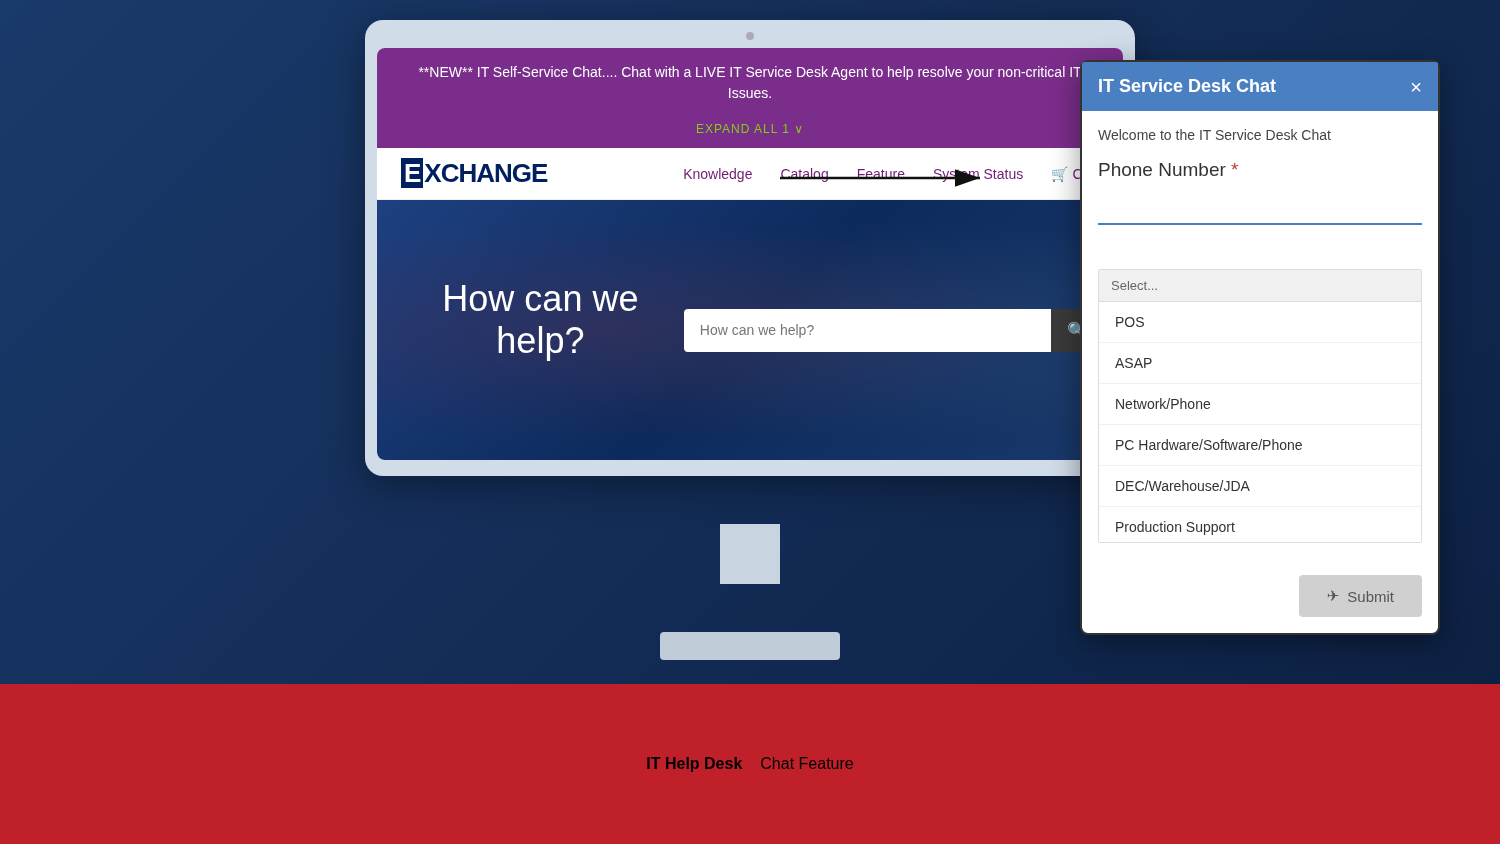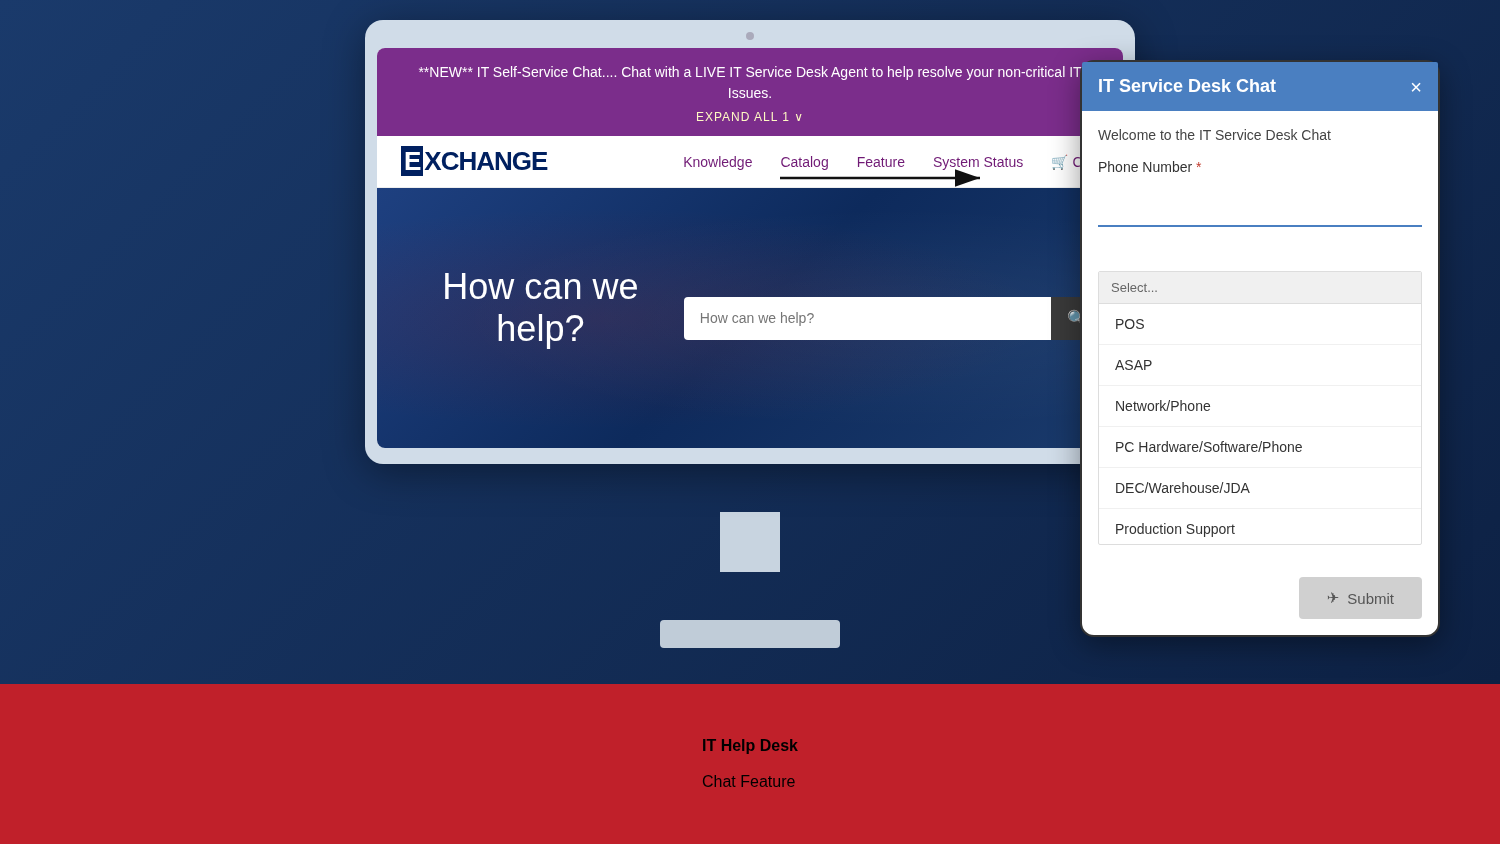--- a/index.html
+++ b/index.html
@@ -93,22 +93,22 @@
       font-size: 18px;
       cursor: pointer;
       color: white;
       background: none;
       border: none;
     }
     .announcement-bar .expand-link {
       display: block;
       font-size: 12px;
       letter-spacing: 1px;
-      margin-top: 4px;
-      color: #fef9c3;
+      margin-top: 16px;
+      color: #84cc16;
       text-decoration: none;
     }
 
     
     .navbar {
       background: white;
       display: flex;
       align-items: center;
       padding: 10px 24px;
       border-bottom: 1px solid #eee;
@@ -221,21 +221,21 @@
     }
 
     
     .chat-modal {
       position: absolute;
       top: 60px;
       right: 60px;
       width: 360px;
       background: white;
       border: 2px solid #333;
-      border-radius: 14px;
+      border-radius: 8px;
       box-shadow: 0 8px 30px rgba(0,0,0,0.4);
       z-index: 20;
     }
 
     .chat-modal-header {
       background: #4a7fc1;
       color: white;
       padding: 14px 16px;
       display: flex;
       align-items: center;
@@ -259,23 +259,23 @@
       padding: 16px;
     }
 
     .chat-welcome {
       font-size: 14px;
       color: #444;
       margin-bottom: 16px;
     }
 
     .chat-field-label {
-      font-size: 14px;
+      font-size: 19px;
       color: #333;
-      margin-bottom: 21px;
+      margin-bottom: 13px;
     }
     .chat-field-label .required {
       color: #c0392b;
     }
 
     .chat-phone-input {
       width: 100%;
       border: none;
       border-bottom: 2px solid #4a7fc1;
       padding: 6px 0;
@@ -348,21 +348,20 @@
     .submit-area {
       padding: 0 16px 16px 16px;
       overflow: hidden;
     }
 
     
     .bottom-banner-content {
       display: flex;
       align-items: baseline;
       gap: 18px;
-      flex-direction: column;
     }
   </style>
 </head>
 <body>
 
 <div class="main-bg"></div>
 
 <div class="monitor-wrapper">
   <div class="monitor-frame">
     <div class="monitor-dot"></div>

